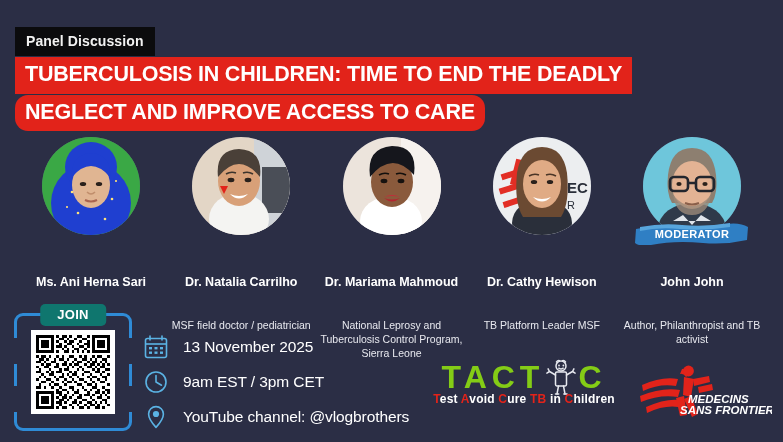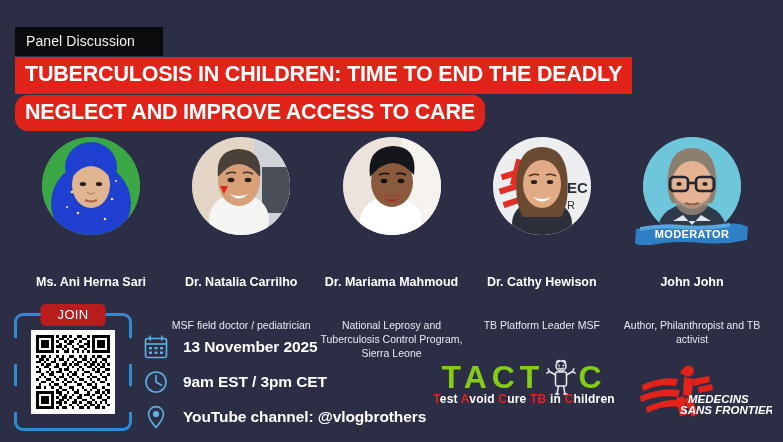--- a/index.html
+++ b/index.html
@@ -9,22 +9,23 @@
     font-family:"Liberation Sans", sans-serif;
     background:#2b2e45;
     position:relative; overflow:hidden;
     color:#ffffff;
   }
 
   
   .kicker-wrap { position:absolute; left:15px; top:27px; }
   .kicker {
     display:inline-block; background:#0b0b0d; color:#f2f2f2;
-    font-size:14px; line-height:1; padding:7px 28px 8px 11px;
+    font-size:14px; line-height:1; padding:7px 11px 8px 11px;
     letter-spacing:.1px;
+    font-weight:bold;
   }
   .title-wrap { position:absolute; left:15px; top:57px; }
   .title-line {
     display:table; background:#e2231a; color:#ffffff;
     font-size:21.5px; font-weight:bold; line-height:1;
     padding:7px 10px 8px 10px; letter-spacing:-.2px;
     white-space:nowrap;
   }
   .title-line + .title-line { margin-top:1px;border-radius:13px; }
 
@@ -61,34 +62,34 @@
   .qr-frame {
     position:absolute; inset:0; border:3px solid #2f8bd6; border-radius:9px;
   }
   .qr-frame::before, .qr-frame::after {
     content:""; position:absolute; left:-3px; right:-3px; height:26px; background:#2b2e45;
   }
   .qr-frame::before { top:22px; }
   .qr-frame::after  { top:70px; }
   .join-badge {
     position:absolute; left:50%; top:-9px; transform:translateX(-50%);
-    background:#b91c1c; color:#fff; font-size:13px; font-weight:normal;
+    background:#0f766e; color:#fff; font-size:13px; font-weight:bold;
     padding:3px 17px 4px 17px; border-radius:5px; z-index:3; letter-spacing:.3px;
   }
   .qr-img {
     position:absolute; left:50%; top:50%; transform:translate(-50%,-50%);
     width:84px; height:84px; background:#fff; padding:5px; z-index:2;
   }
   .qr-img svg { display:block; }
 
   .info { position:absolute; left:143px; top:332px; }
   .info-row { display:flex; align-items:center; height:30px; }
   .info-row + .info-row { margin-top:5px; }
   .info-icon { width:26px; height:26px; flex:0 0 26px; margin-right:14px; }
-  .info-text { font-size:15.5px; font-weight:bold; color:#ffffff; line-height:1; letter-spacing:-.1px; }
+  .info-text { font-size:15.5px; font-weight:normal; color:#ffffff; line-height:1; letter-spacing:-.1px; }
 
   
   .tactic { position:absolute; left:428px; top:359px; width:192px; }
   .tactic-word {
     display:flex; align-items:flex-end; justify-content:center;
     font-size:32px; font-weight:bold; color:#84cc16; line-height:1;
     letter-spacing:5px;
   }
   .tactic-word .figure { width:32px; height:36px; margin:0 1px -2px 1px; }
   .tactic-tag {

